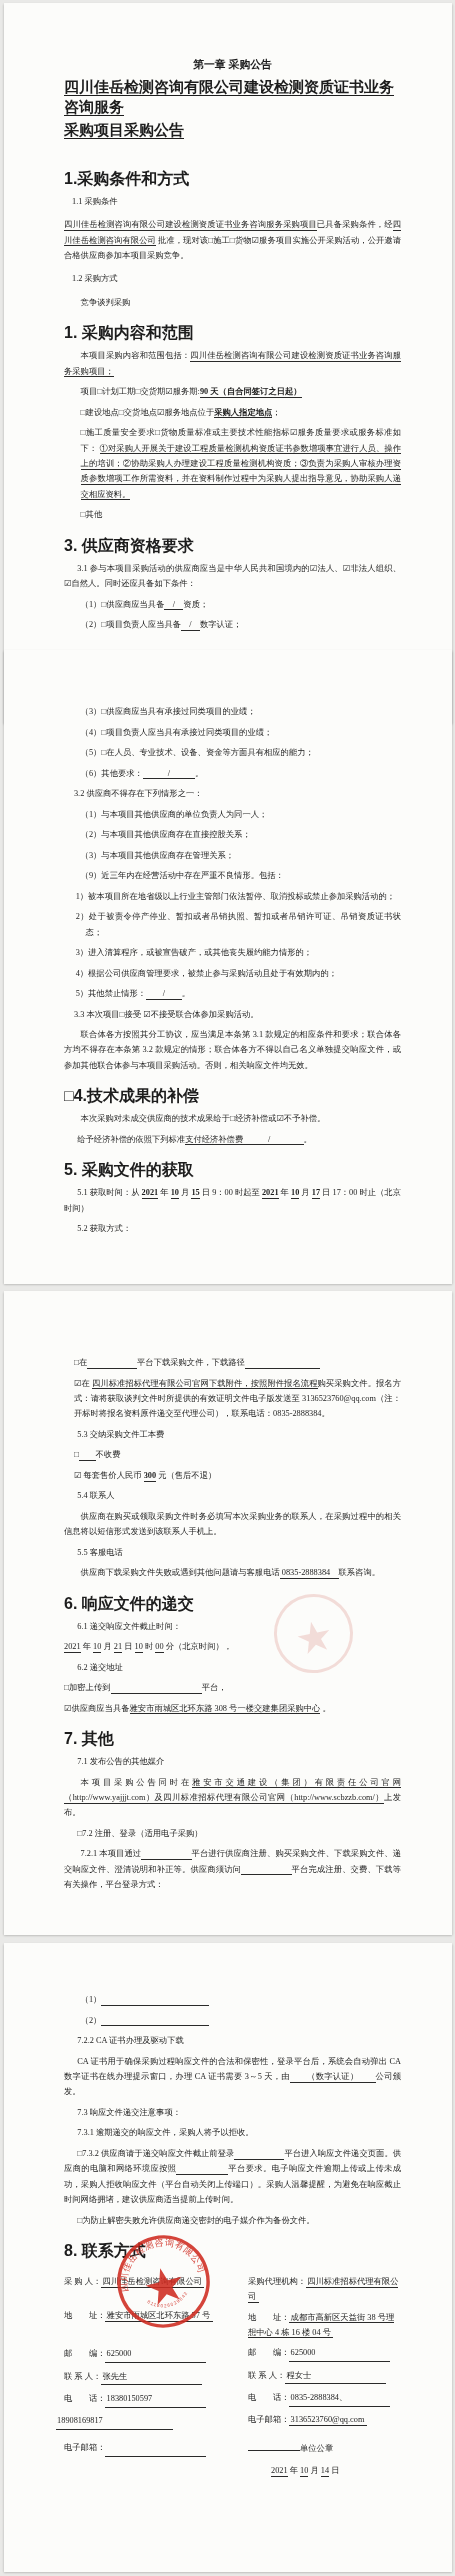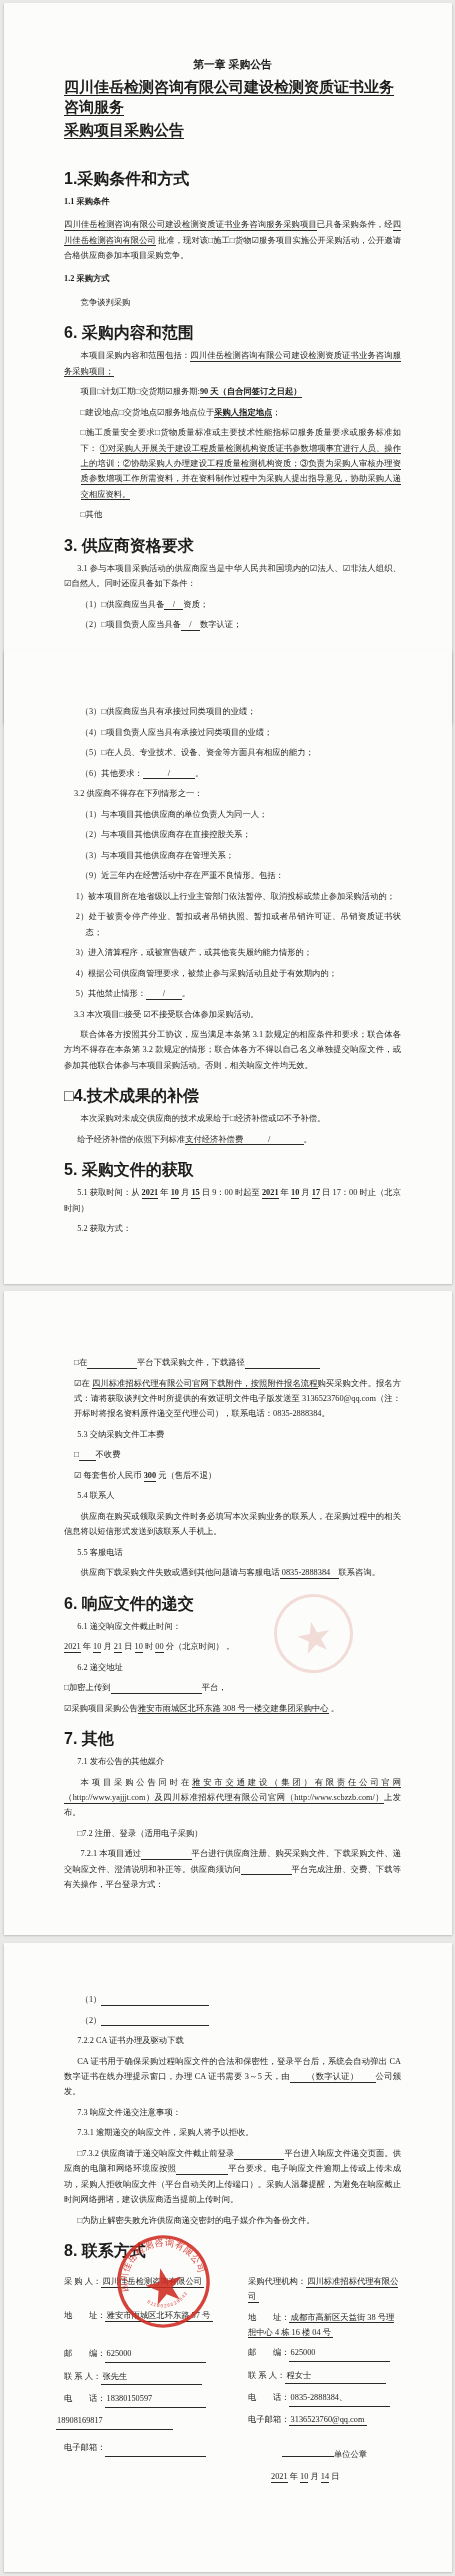--- a/index.html
+++ b/index.html
@@ -17,57 +17,57 @@
   #pg3 .inner{padding-top:59px;}
   #pg4 .inner{padding-top:44px;}
   p{margin:5.1px 0;font-size:8.3px;line-height:15.4px;text-align:justify;}
   .chapter{font-family:"Liberation Sans","DejaVu Sans",sans-serif;font-weight:bold;
            font-size:10.8px;text-align:center;margin:0 0 4.6px 0;}
   .doctitle{font-family:"Liberation Sans","DejaVu Sans",sans-serif;font-weight:bold;
             font-size:15px;text-align:left;line-height:20.5px;margin:2.3px 0 0 0;
             text-decoration:underline;text-underline-offset:3.4px;}
   h2.sec{font-family:"Liberation Sans","DejaVu Sans",sans-serif;font-weight:bold;
          font-size:16px;margin:15px 0 8px 0;line-height:15px;}
-  .sub{margin:8px 0;font-weight:bold;}
+  .sub{margin:8px 8px;}
   .u{border-bottom:0.6px solid #2a2a2a;padding-bottom:0.6px;}
   .b{font-weight:bold;}
   .ind1{text-indent:1.6em;}
   .ind2{text-indent:2em;}
   .pad2{padding-left:2em;}
   .pad1{padding-left:1.2em;}
   .hang{padding-left:2.6em;}
   
   .contacts{display:flex;gap:31px;margin-top:10.3px;}
   .ccol{flex:1;font-size:8.3px;line-height:15px;}
   .crow{margin:5.7px 0;}
   .clabel{white-space:nowrap;}
   .cval{border-bottom:0.6px solid #2a2a2a;padding:0 2.3px 0.6px 1.1px;min-width:68px;
         display:inline;}
   .cval-block{display:inline-block;min-width:97px;}
-  .sealrow{margin-top:20px;text-align:center;}
+  .sealrow{margin-top:14px;}
   .blankline{display:inline-block;width:52px;border-bottom:0.6px solid #2a2a2a;height:8px;}
   .daterow{margin-top:6.8px;padding-left:23px;}
   .stamp{position:absolute;pointer-events:none;}
 </style>
 </head>
 <body>
 
 <div id="doc">
 
   <div class="page" id="pg1">
     <div class="inner">
       <div class="chapter">第一章 采购公告</div>
       <div class="doctitle">四川佳岳检测咨询有限公司建设检测资质证书业务咨询服务</div>
       <div class="doctitle">采购项目采购公告</div>
       <h2 class="sec" style="margin-top:30px;">1.采购条件和方式</h2>
       <p class="sub">1.1 采购条件</p>
       <p><span class="u">四川佳岳检测咨询有限公司建设检测资质证书业务咨询服务采购项目</span><span>已具备采购条件，经</span><span class="u">四川佳岳检测咨询有限公司</span><span> 批准，现对该□施工□货物☑服务项目实施公开采购活动，公开邀请合格供应商参加本项目采购竞争。</span></p>
       <p class="sub">1.2 采购方式</p>
       <p class="pad2">竞争谈判采购</p>
-      <h2 class="sec">6. 采购内容和范围</h2>
+      <h2 class="sec">1. 采购内容和范围</h2>
       <p class="ind2"><span>本项目采购内容和范围包括：</span><span class="u">四川佳岳检测咨询有限公司建设检测资质证书业务咨询服务采购项目；</span></p>
       <p class="pad2"><span>项目□计划工期□交货期☑服务期:</span><span class="u b">90 天（自合同签订之日起）</span></p>
       <p class="pad2"><span>□建设地点□交货地点☑服务地点位于</span><span class="u b">采购人指定地点</span><span>；</span></p>
       <p class="pad2" style="text-indent:0;"><span>□施工质量安全要求□货物质量标准或主要技术性能指标☑服务质量要求或服务标准如下： </span><span class="u">①对采购人开展关于建设工程质量检测机构资质证书参数增项事宜进行人员、操作上的培训；②协助采购人办理建设工程质量检测机构资质；③负责为采购人审核办理资质参数增项工作所需资料，并在资料制作过程中为采购人提出指导意见，协助采购人递交相应资料。</span></p>
       <p class="pad2">□其他</p>
       <h2 class="sec">3. 供应商资格要求</h2>
       <p class="ind1">3.1 参与本项目采购活动的供应商应当是中华人民共和国境内的☑法人、☑非法人组织、☑自然人。同时还应具备如下条件：</p>
       <p class="pad2"><span>（1）□供应商应当具备</span><span class="u">　/　</span><span>资质；</span></p>
       <p class="pad2"><span>（2）□项目负责人应当具备</span><span class="u">　/　</span><span>数字认证；</span></p>
     </div>
@@ -109,21 +109,21 @@
       <p class="pad1"><span>☑ 每套售价人民币 </span><span class="u b">300</span><span> 元（售后不退）</span></p>
       <p class="ind1">5.4 联系人</p>
       <p class="ind2">供应商在购买或领取采购文件时务必填写本次采购业务的联系人，在采购过程中的相关信息将以短信形式发送到该联系人手机上。</p>
       <p class="ind1">5.5 客服电话</p>
       <p class="ind2"><span>供应商下载采购文件失败或遇到其他问题请与客服电话</span><span class="u"> 0835-2888384　</span><span>联系咨询。</span></p>
       <h2 class="sec">6. 响应文件的递交</h2>
       <p class="ind1">6.1 递交响应文件截止时间：</p>
       <p><span class="u">2021</span><span> 年 </span><span class="u">10</span><span> 月 </span><span class="u">21</span><span> 日 </span><span class="u">10</span><span> 时 </span><span class="u">00</span><span> 分（北京时间），</span></p>
       <p class="ind1">6.2 递交地址</p>
       <p><span>□加密上传到</span><span class="u">　　　　　　　　　　　</span><span>平台，</span></p>
-      <p><span>☑采购项目采购公告</span><span class="u">雅安市雨城区北环东路 308 号一楼交建集团采购中心</span><span> 。</span></p>
+      <p><span>☑供应商应当具备</span><span class="u">雅安市雨城区北环东路 308 号一楼交建集团采购中心</span><span> 。</span></p>
       <h2 class="sec">7. 其他</h2>
       <p class="ind1">7.1 发布公告的其他媒介</p>
       <p class="ind2"><span>本项目采购公告同时在</span><span class="u">雅安市交通建设（集团）有限责任公司官网（http://www.yajjjt.com）及四川标准招标代理有限公司官网（http://www.scbzzb.com/）</span><span>上发布。</span></p>
       <p class="ind1">□7.2 注册、登录（适用电子采购）</p>
       <p class="ind2"><span>7.2.1 本项目通过</span><span class="u">　　　　　　</span><span>平台进行供应商注册、购买采购文件、下载采购文件、递交响应文件、澄清说明和补正等。供应商须访问</span><span class="u">　　　　　　</span><span>平台完成注册、交费、下载等有关操作，平台登录方式：</span></p>
     </div>
 
     <svg class="stamp" style="left:267px;top:300px;opacity:0.16;" width="85" height="85" viewBox="0 0 170 170">
       <g transform="rotate(-12 85 85)" fill="#c3392b" stroke="none">
         <circle cx="85" cy="85" r="76" fill="none" stroke="#c3392b" stroke-width="6"></circle>

